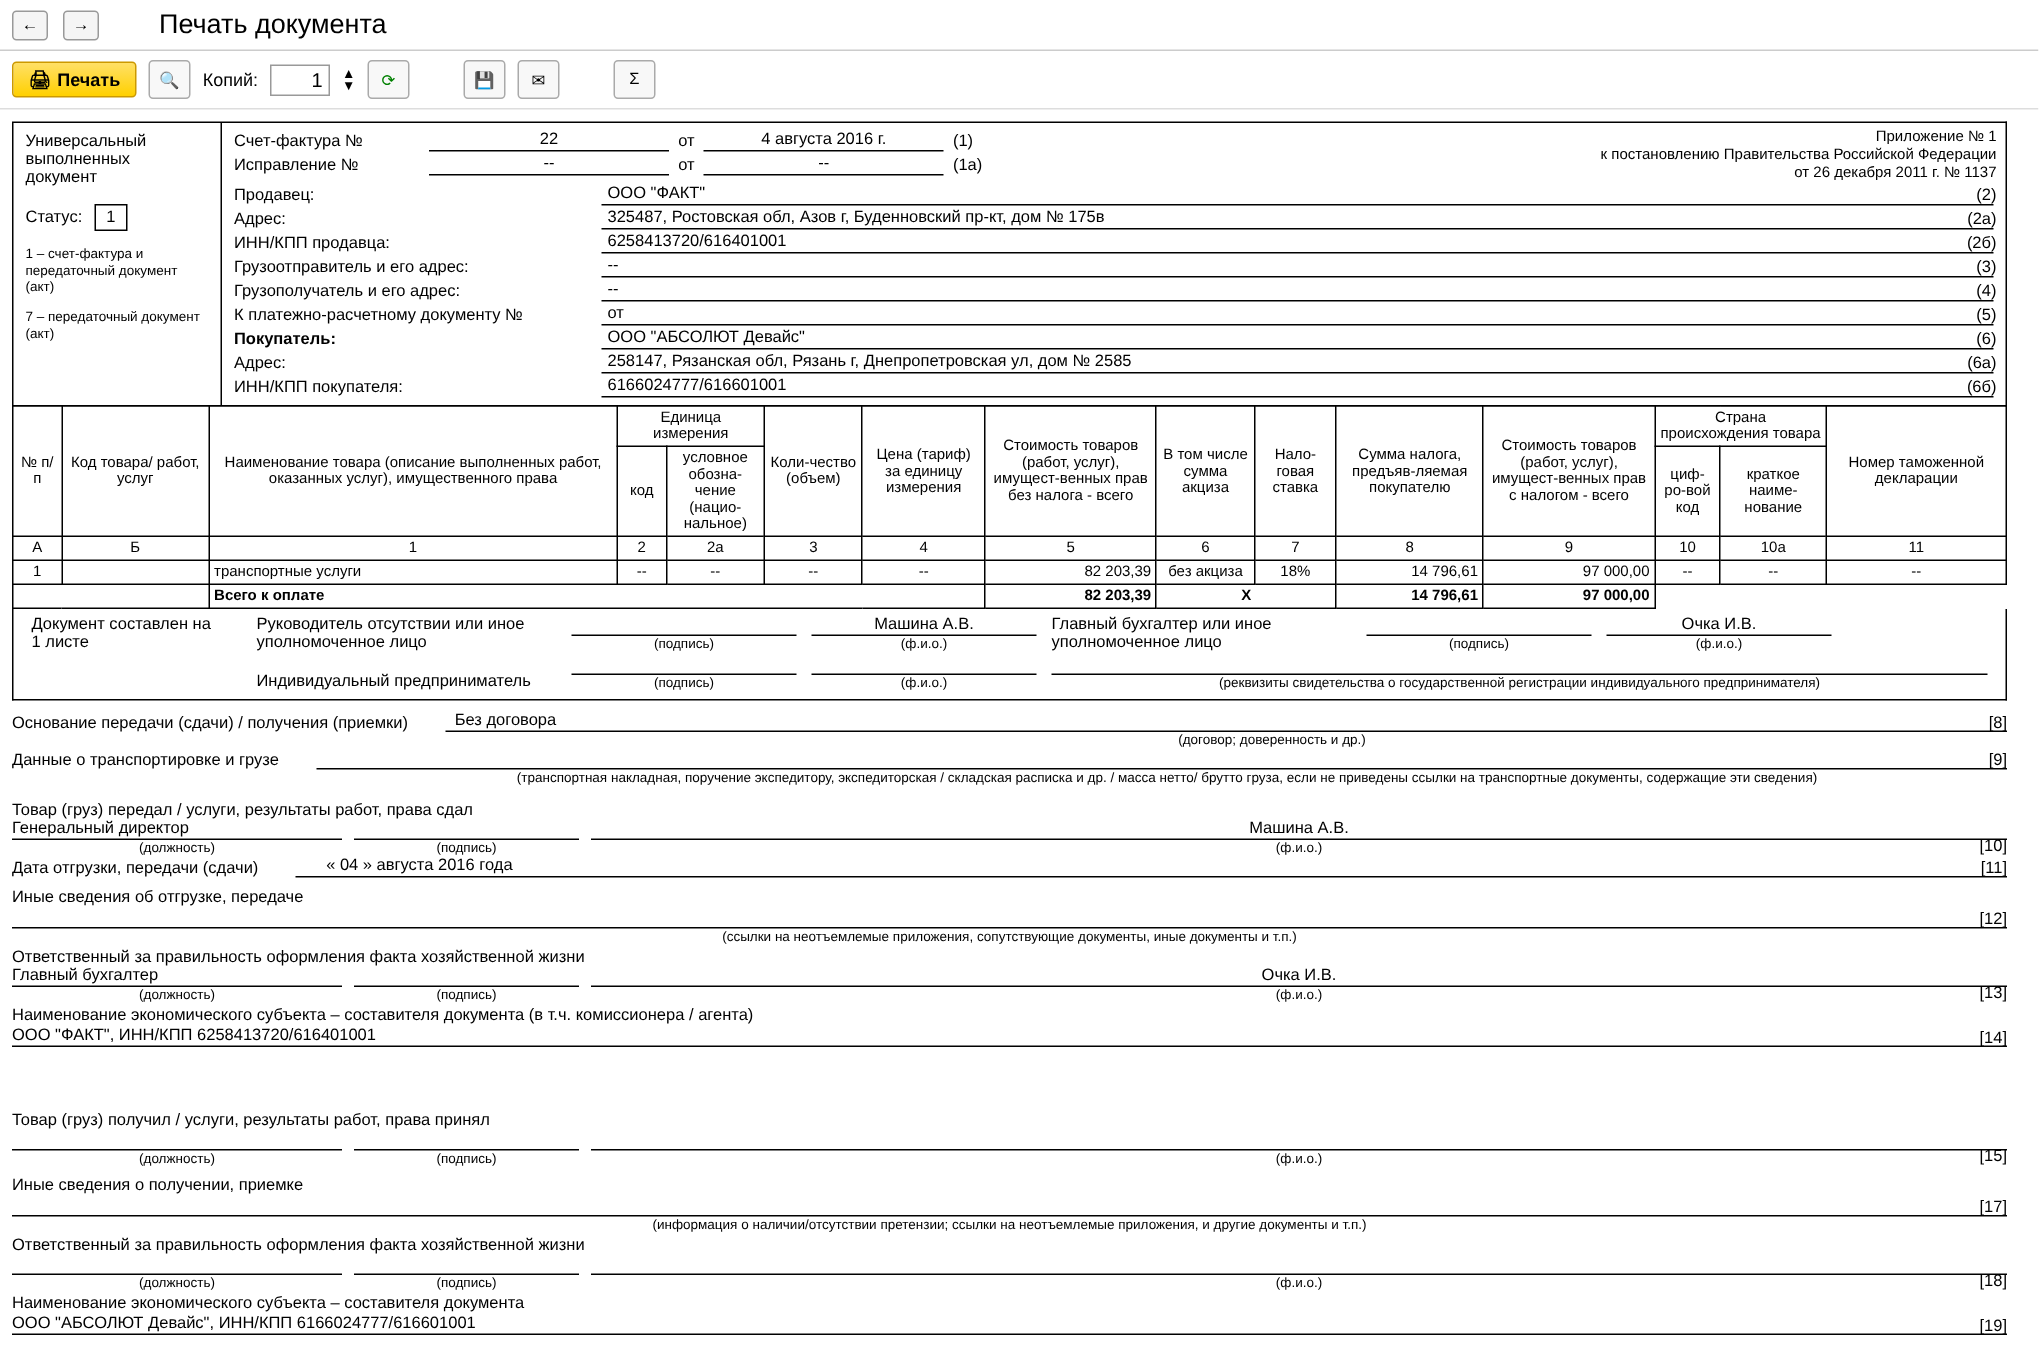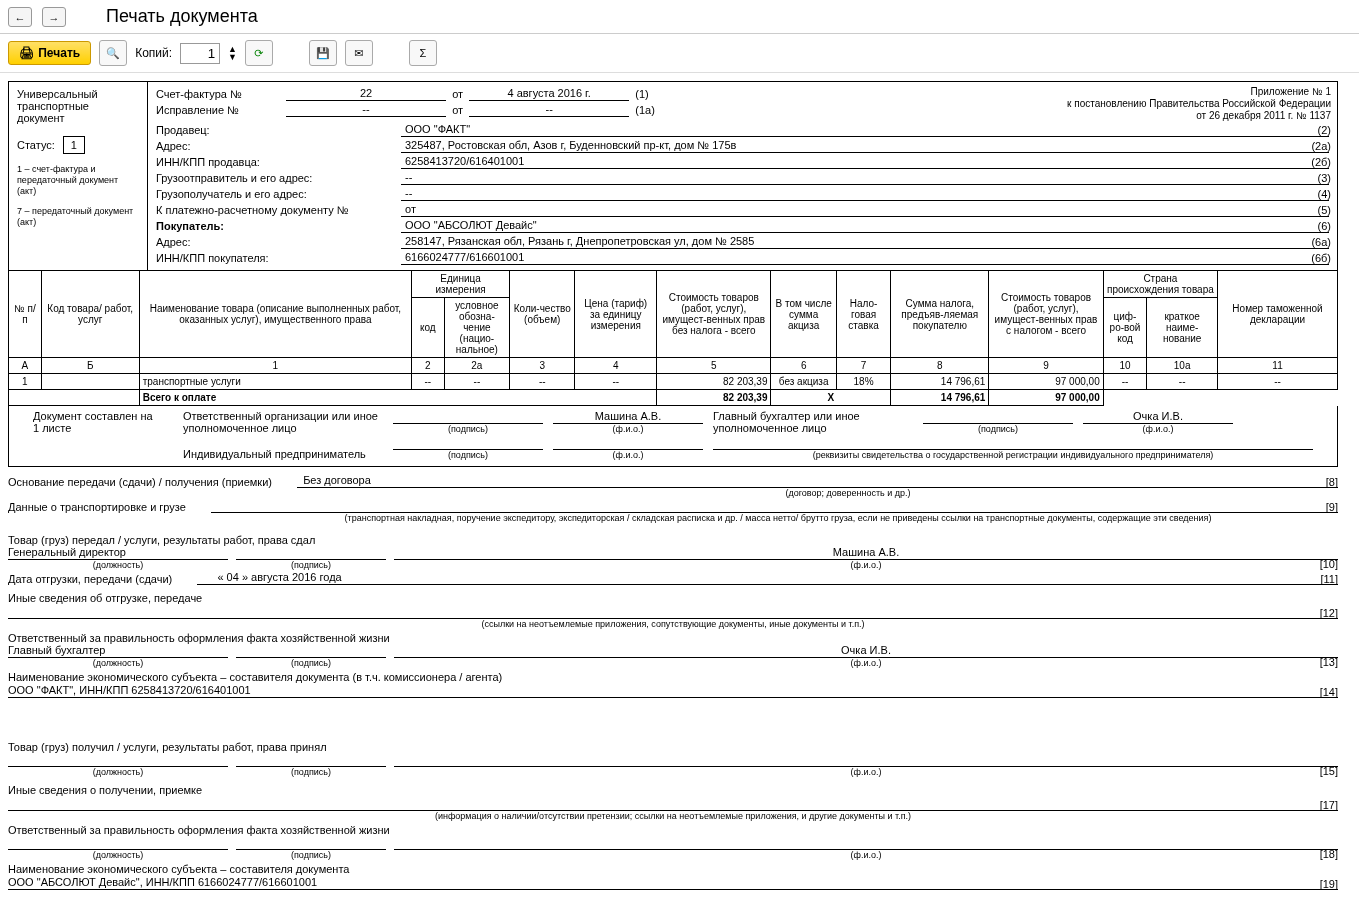--- a/index.html
+++ b/index.html
@@ -27,21 +27,21 @@
   .rcode { position: absolute; right: 6px; font-size: 11px; }
   .appendix { position: absolute; right: 6px; top: 4px; text-align: right; font-size: 10px; line-height: 1.2; }
 
   table.items { border-collapse: collapse; width: 100%; margin-top: -1px; }
   table.items th, table.items td { border: 1px solid #000; font-size: 10px; text-align: center; padding: 2px 3px; vertical-align: middle; }
   table.items th { font-weight: normal; }
   table.items .r { text-align: right; }
   table.items .l { text-align: left; }
   table.items .total-row td { font-weight: bold; }
 
-  .sig-block { display: flex; padding: 4px 24px; gap: 20px; border-left:1px solid #000; border-right:1px solid #000; border-bottom:1px solid #000; font-size: 11px; }
+  .sig-block { display: flex; padding: 4px 12px; gap: 20px; border-left:1px solid #000; border-right:1px solid #000; border-bottom:1px solid #000; font-size: 11px; }
   .sig-left { width: 130px; }
   .sig-main { flex: 1; }
   .sig-row { display: flex; align-items: flex-end; gap: 10px; margin-bottom: 2px; }
   .sig-line { border-bottom: 1px solid #000; min-height: 14px; text-align: center; flex: 1; }
   .sig-cap { font-size: 9px; text-align: center; }
 
   .below { margin-top: 6px; }
   .brow { display: flex; align-items: flex-end; gap: 8px; font-size: 11px; min-height: 15px; position: relative; }
   .brow .num { position: absolute; right: 0; }
   .uline { border-bottom: 1px solid #000; flex: 1; min-height: 14px; }
@@ -85,21 +85,21 @@
       <span>Σ</span>
     </div>
 </div>
 
 <div class="doc">
 <div class="outer">
 
 <div class="head-grid">
   <div class="side-col">
     <div>Универсальный</div>
-    <div>транспортные</div>
+    <div>выполненных</div>
     <div>документ</div>
     <div class="status">
       <span>Статус:</span>
       <span class="status-box">1</span>
     </div>
     <div class="side-note">1 – счет-фактура и передаточный документ (акт)</div>
     <div class="side-note">7 – передаточный документ (акт)</div>
   </div>
   <div class="main-col">
     <div class="appendix">
@@ -228,21 +228,21 @@
   </tbody>
 </table>
 
 <div class="sig-block">
   <div class="sig-left">
     <div>Документ составлен на</div>
     <div>1 листе</div>
   </div>
   <div class="sig-main">
     <div class="sig-row">
-      <div style="width:200px">Ответственный организации или иное уполномоченное лицо</div>
+      <div style="width:200px">Руководитель отсутствии или иное уполномоченное лицо</div>
       <div style="width:150px">
               <div class="sig-line"></div>
               <div class="sig-cap">(подпись)</div>
             </div>
       <div style="width:150px">
               <div class="sig-line">Машина А.В.</div>
               <div class="sig-cap">(ф.и.о.)</div>
             </div>
       <div style="width:200px">Главный бухгалтер или иное уполномоченное лицо</div>
       <div style="width:150px">

